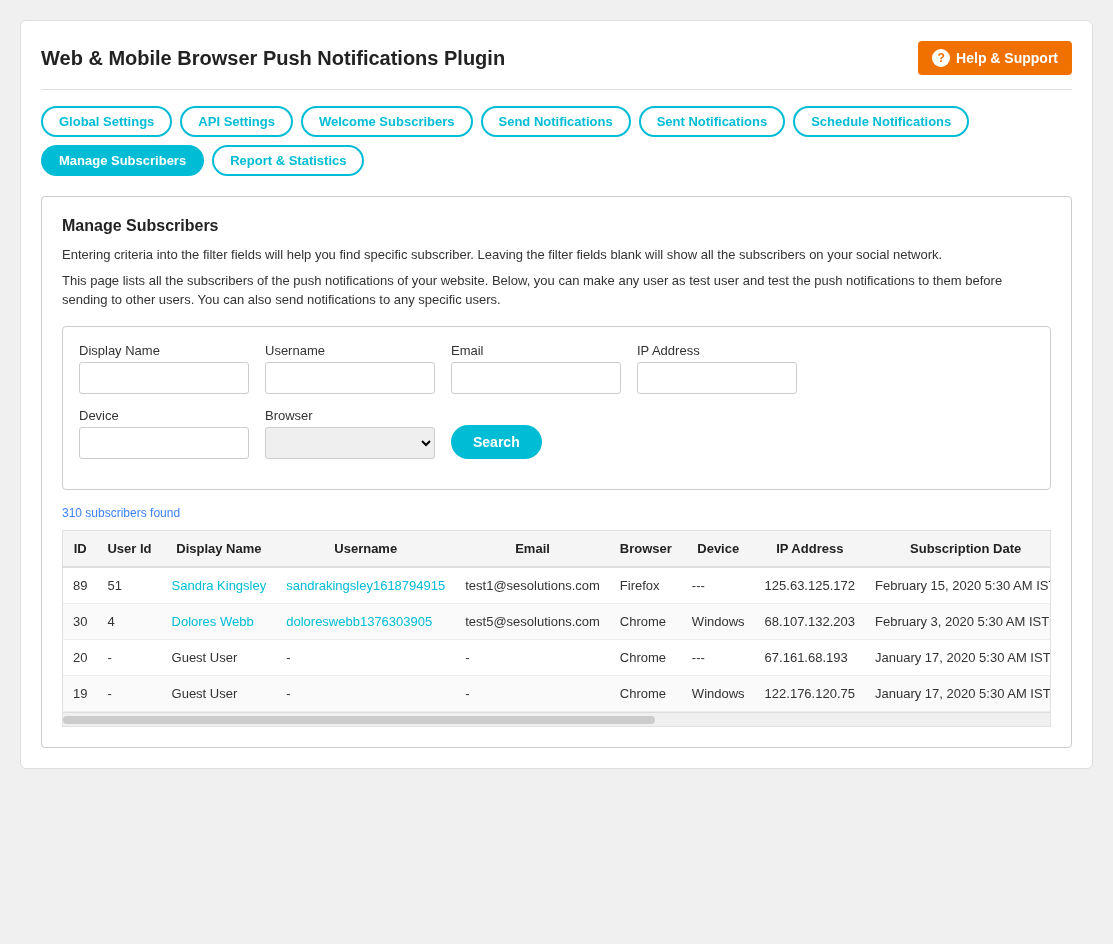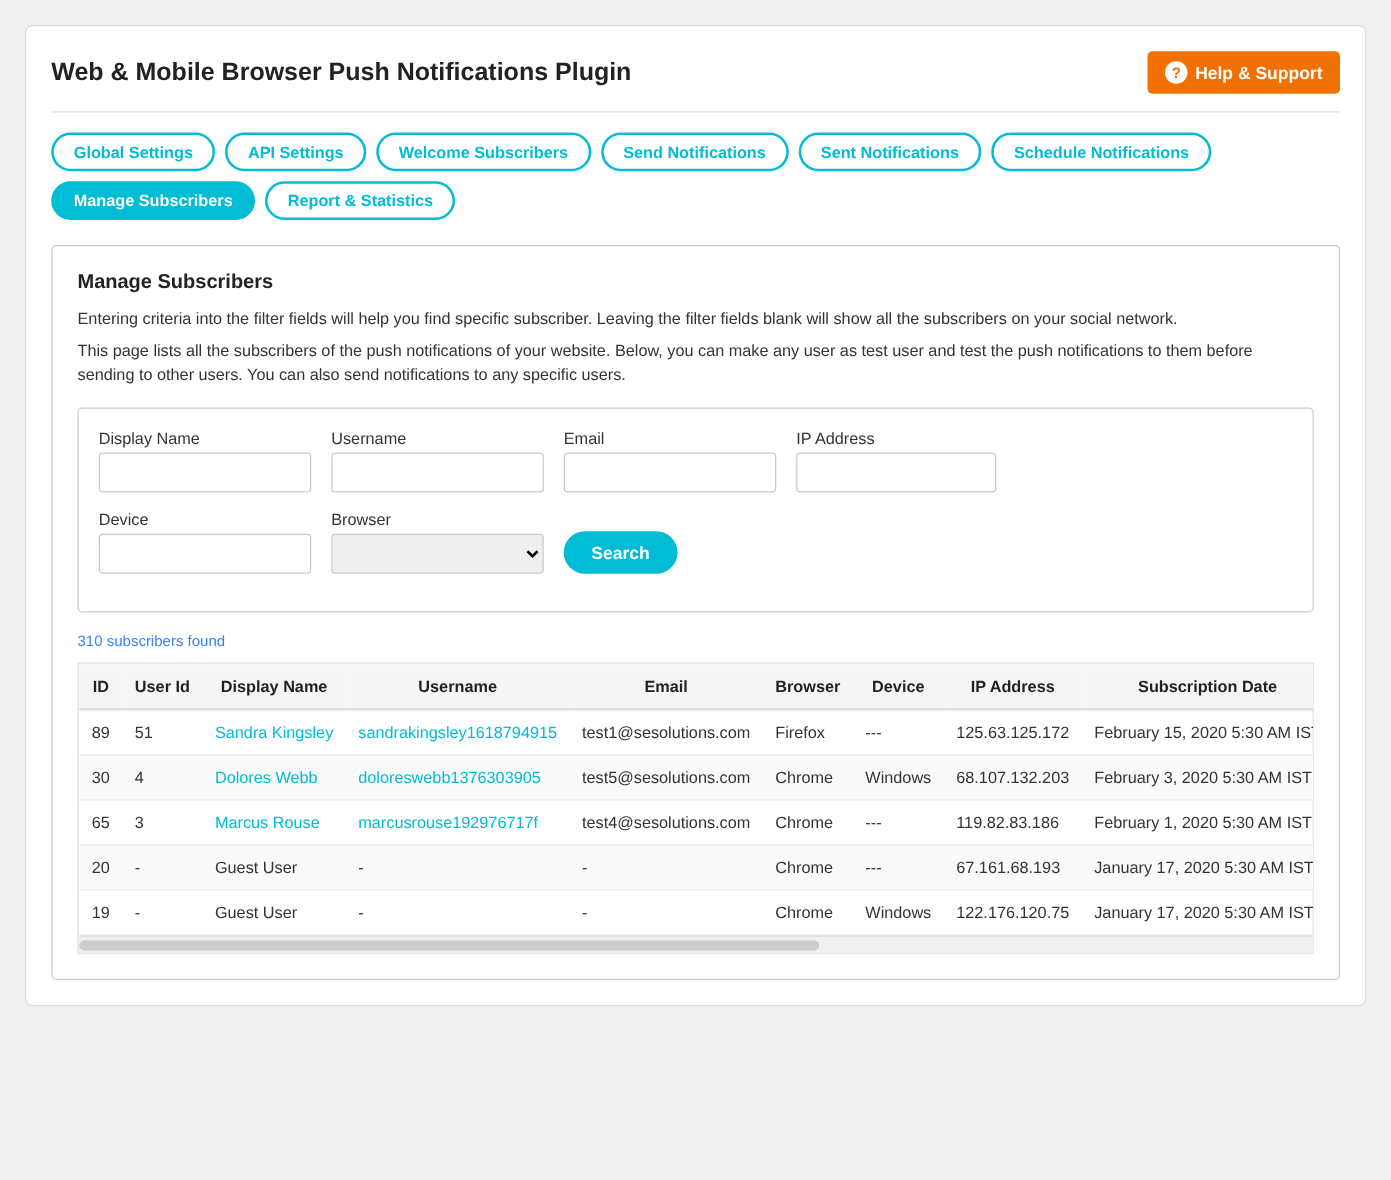--- a/index.html
+++ b/index.html
@@ -312,36 +312,20 @@
       <a class="link-blue">doloreswebb1376303905</a>
     </td>
     <td>test5@sesolutions.com</td>
     <td>Chrome</td>
     <td>Windows</td>
     <td>68.107.132.203</td>
     <td>February 3, 2020 5:30 AM IST</td>
 
   </tr>
             <tr>
-    <td>65</td>
-    <td>3</td>
-    <td>
-      <a class="link-blue">Marcus Rouse</a>
-    </td>
-    <td>
-      <a class="link-blue">marcusrouse192976717f</a>
-    </td>
-    <td>test4@sesolutions.com</td>
-    <td>Chrome</td>
-    <td>---</td>
-    <td>119.82.83.186</td>
-    <td>February 1, 2020 5:30 AM IST</td>
-
-  </tr>
-            <tr>
     <td>20</td>
     <td>-</td>
     <td>
       Guest User
     </td>
     <td>
       -
     </td>
     <td>-</td>
     <td>Chrome</td>

